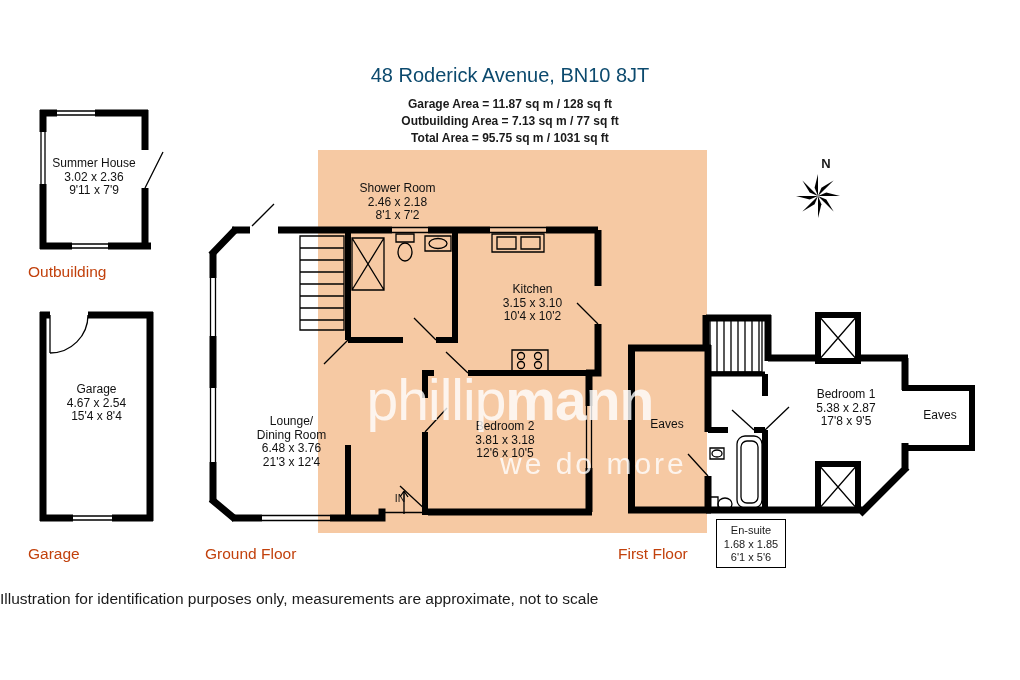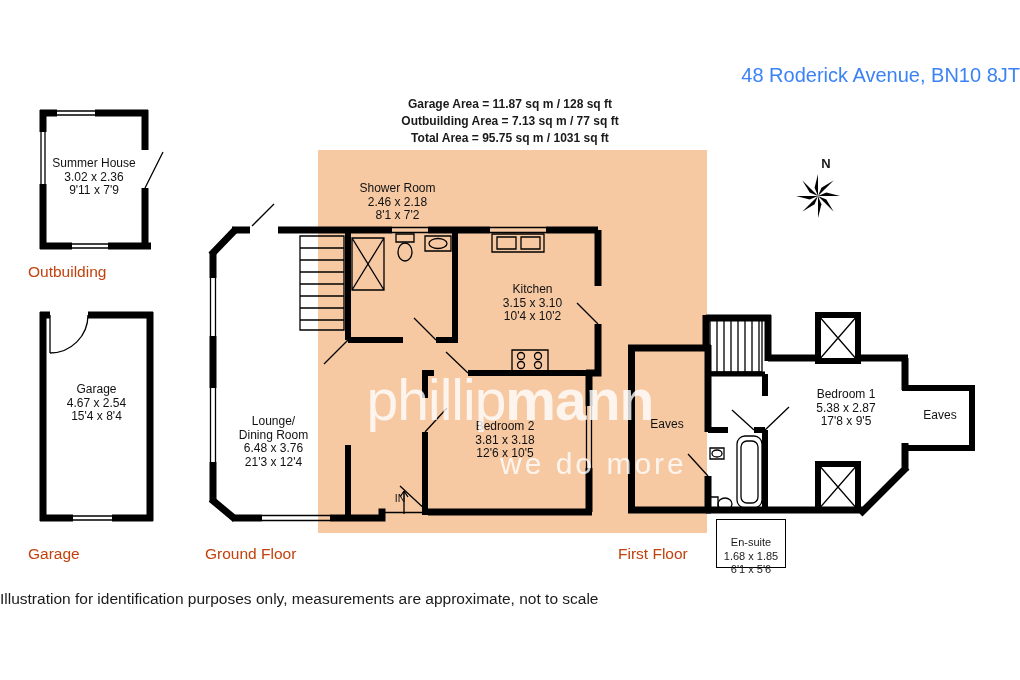--- a/index.html
+++ b/index.html
@@ -13,27 +13,27 @@
   svg.plan{position:absolute;left:0;top:0;z-index:2}
   svg.plan path, svg.plan rect, svg.plan ellipse, svg.plan circle{stroke:var(--wall,#000);fill:none;stroke-linecap:butt}
   .w7{stroke-width:7}
   .w6{stroke-width:6}
   .w5{stroke-width:5}
   .t{stroke-width:1.3}
   .fillb{fill:var(--wall,#000);stroke:none}
 
   .lbl{position:absolute;z-index:3;text-align:center;font-size:12px;line-height:13.5px;color:#111}
   .caption{position:absolute;z-index:3;font-size:15.5px;color:#c2410c}
-  .hdr-title{position:absolute;left:0;width:100%;text-align:right;top:64px;font-size:20px;z-index:3;color:#3b82f6}
+  .hdr-title{position:absolute;left:0;width:100%;text-align:center;top:64px;font-size:20px;z-index:3;color:#0c4a6e}
   .hdr-areas{position:absolute;left:0;width:100%;text-align:center;top:96px;font-size:12px;font-weight:bold;line-height:17px;z-index:3}
   .in-lbl{position:absolute;z-index:3;font-size:10.5px;color:#111;text-align:center}
   .north-lbl{position:absolute;z-index:3;font-size:13px;font-weight:bold;text-align:center}
 
   .ensuite-box{position:absolute;left:716px;top:519px;width:70px;height:49px;border:1.4px solid #000;
-    background:#fff;z-index:3;text-align:center;font-size:11px;line-height:13.5px;padding-top:16px}
+    background:#fff;z-index:3;text-align:center;font-size:11px;line-height:13.5px;padding-top:4px}
 
   .watermark-logo{position:absolute;left:325px;top:372px;width:370px;text-align:center;z-index:4;
     font-size:57px;line-height:1;letter-spacing:-1px;color:rgba(255,255,255,0.8)}
   .watermark-logo .light{font-weight:normal}
   .watermark-logo .bold{font-weight:bold}
   .watermark-tagline{position:absolute;left:500px;top:447px;width:200px;text-align:left;z-index:4;
     font-size:30px;letter-spacing:3px;color:rgba(255,255,255,0.8)}
 
   .footer{position:absolute;left:0;width:100%;text-align:left;top:590px;font-size:15.5px;z-index:3}
 </style>
@@ -187,21 +187,21 @@
     <div>2.46 x 2.18</div>
     <div>8'1 x 7'2</div>
   </div>
 
   <div class="lbl" style="left:480px;top:283px;width:105px">
     <div>Kitchen</div>
     <div>3.15 x 3.10</div>
     <div>10'4 x 10'2</div>
   </div>
 
-  <div class="lbl" style="left:216px;top:415px;width:115px">
+  <div class="lbl" style="left:234px;top:415px;width:115px">
     <div>Lounge/</div>
     <div>Dining Room</div>
     <div>6.48 x 3.76</div>
     <div>21'3 x 12'4</div>
   </div>
 
   <div class="lbl" style="left:450px;top:420px;width:110px">
     <div>Bedroom 2</div>
     <div>3.81 x 3.18</div>
     <div>12'6 x 10'5</div>

